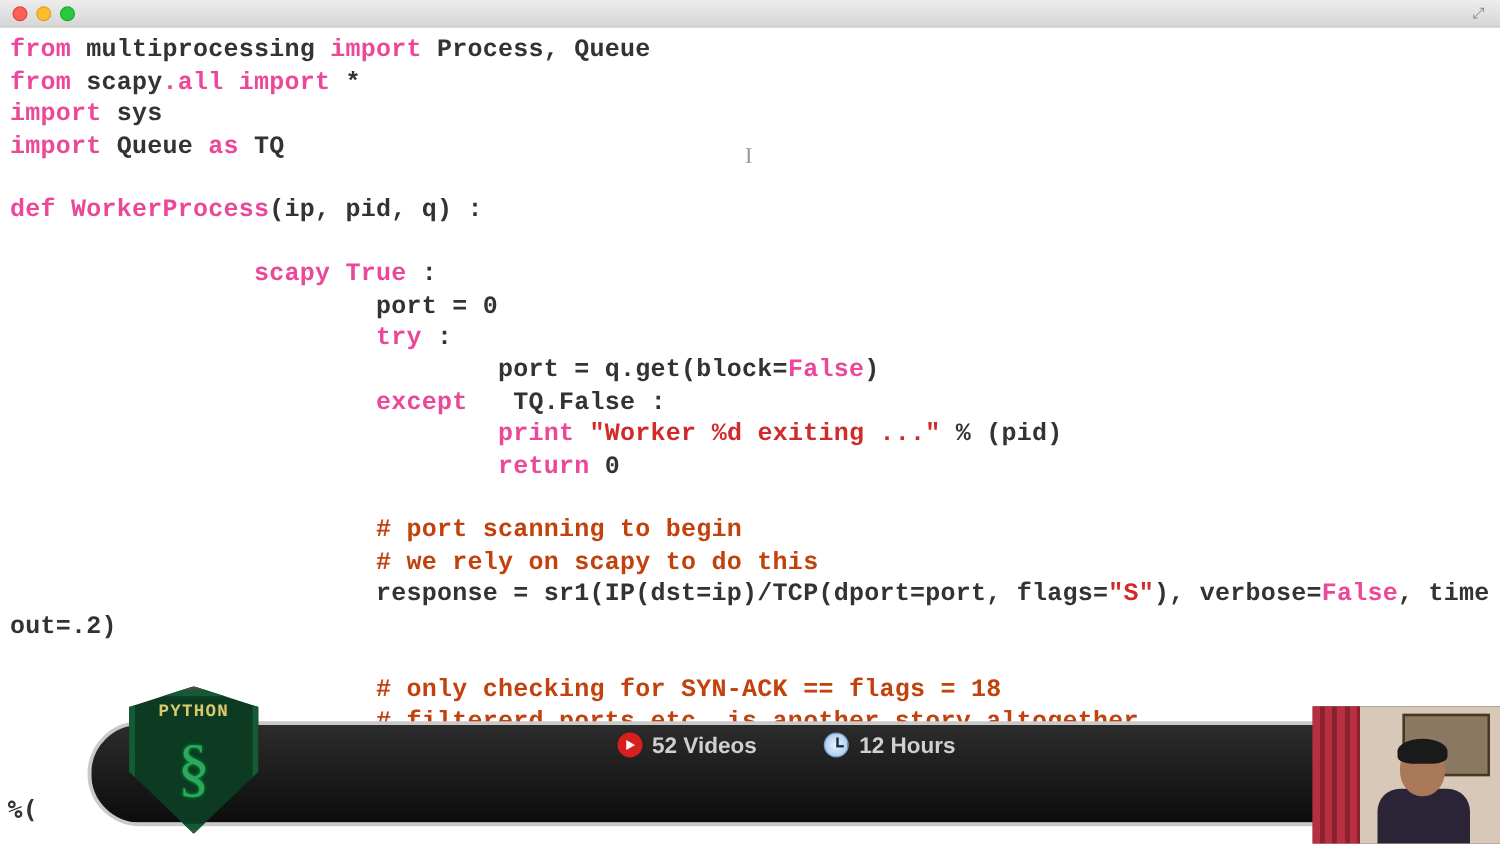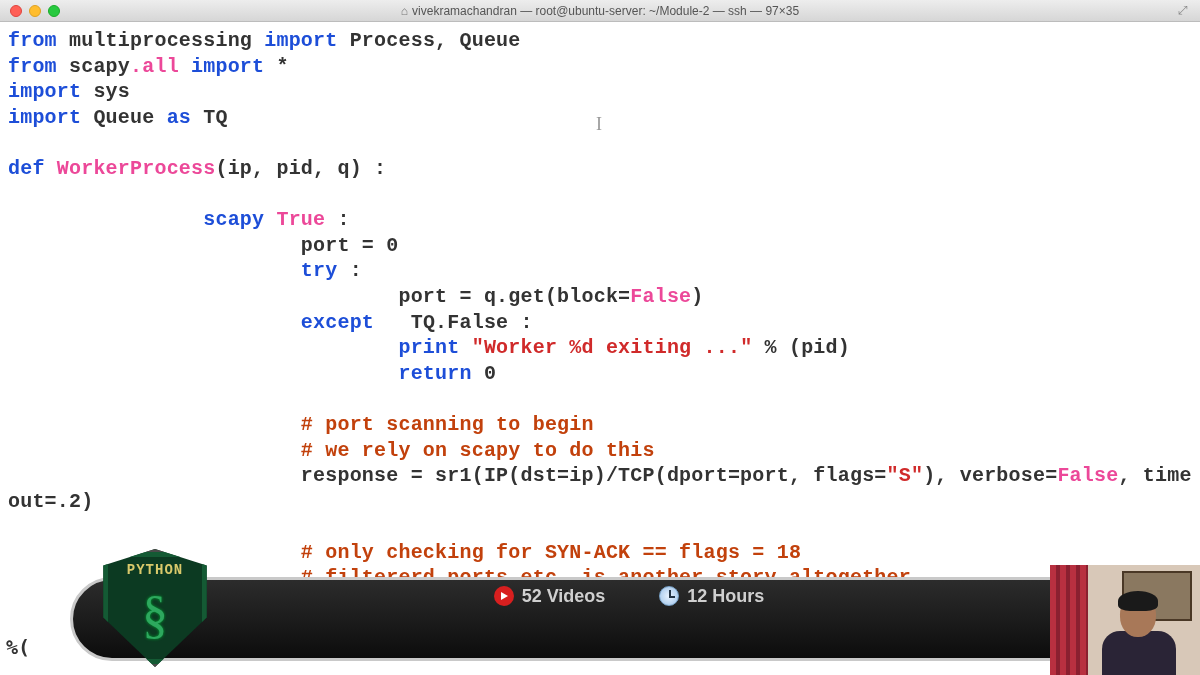--- a/index.html
+++ b/index.html
@@ -49,21 +49,21 @@
   }
   .code {
     padding: 6px 8px 0 8px;
     font-size: 20px;
     line-height: 1.28;
     font-weight: bold;
     white-space: pre;
     color: #333;
     letter-spacing: 0.2px;
   }
-  .kw  { color: #1d4ed8; }  
+  .kw  { color: #ec4899; }  
   .fn  { color: #ec4899; }  
   .st  { color: #d02a2a; }  
   .cm  { color: #c2410c; }
   .cursor {
     position: absolute;
     left: 596px; top: 114px;
     color: #999;
     font-size: 18px;
     font-family: serif;
   }
@@ -215,23 +215,20 @@
   .behind-right .st { color:#d02a2a; }
 </style>
 </head>
 <body>
 
 <div class="titlebar">
   <div class="traffic">
     <span class="tdot tred"></span>
     <span class="tdot tyellow"></span>
     <span class="tdot tgreen"></span>
-  </div>
-  <div class="titletext">
-    <span class="home">⌂</span><span>vivekramachandran — root@ubuntu-server: ~/Module-2 — ssh — 97×35</span>
   </div>
   <div class="expand">⤢</div>
 </div>
 
 <div class="code"><span class="kw">from</span><span> multiprocessing </span><span class="kw">import</span><span> Process, Queue</span>
 <span class="kw">from</span><span> scapy</span><span class="fn">.all </span><span class="kw">import</span><span> *</span>
 <span class="kw">import</span><span> sys</span>
 <span class="kw">import</span><span> Queue </span><span class="kw">as</span><span> TQ</span>
 
 <span class="kw">def </span><span class="fn">WorkerProcess</span><span>(ip, pid, q) :</span>

